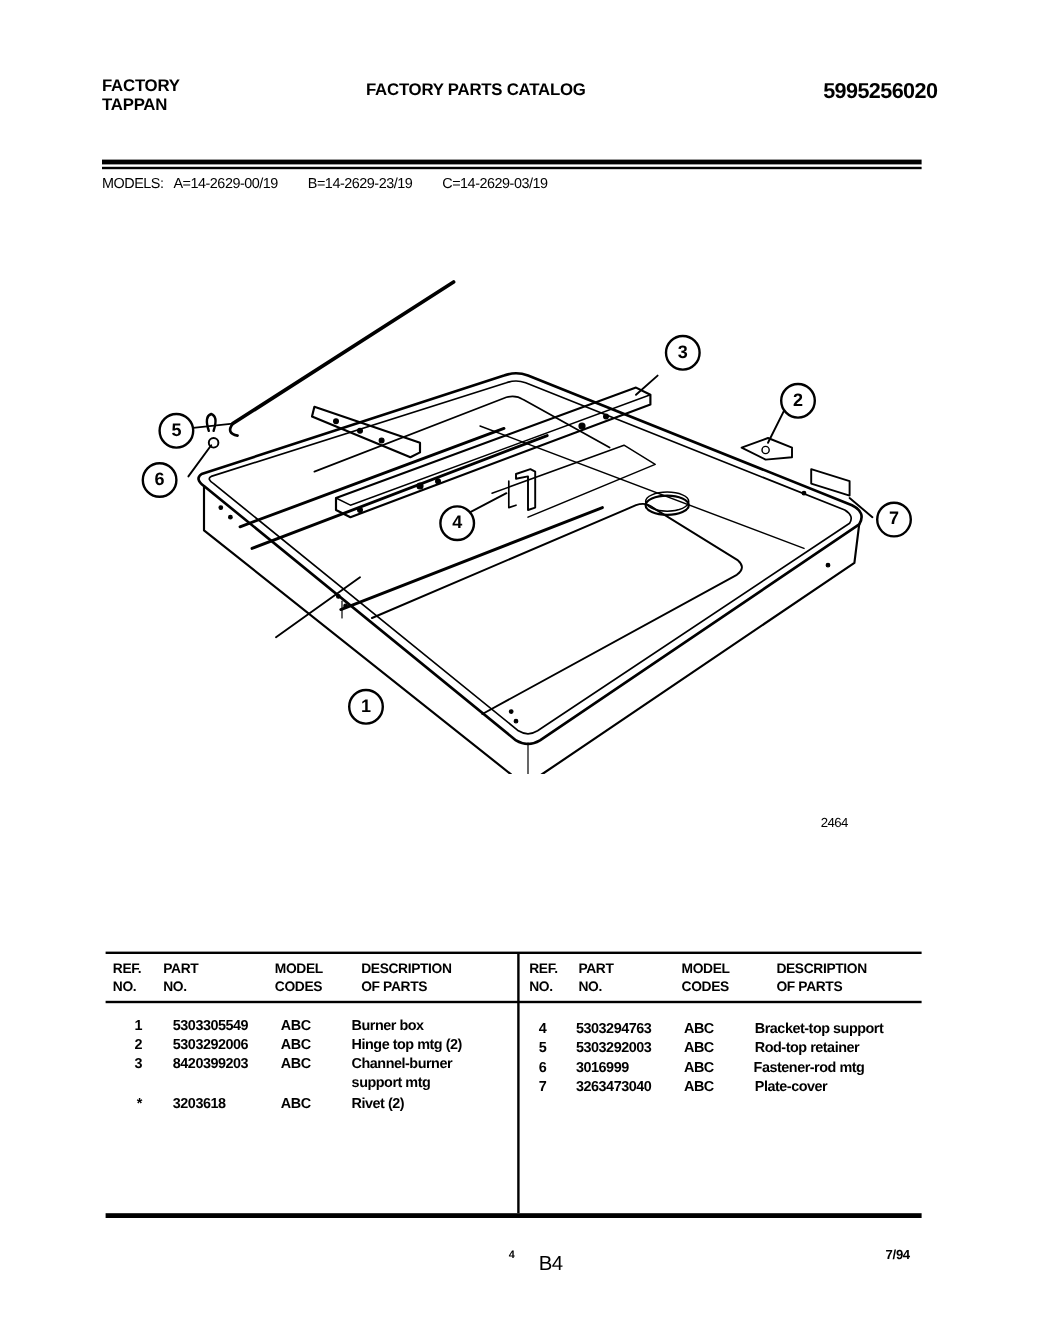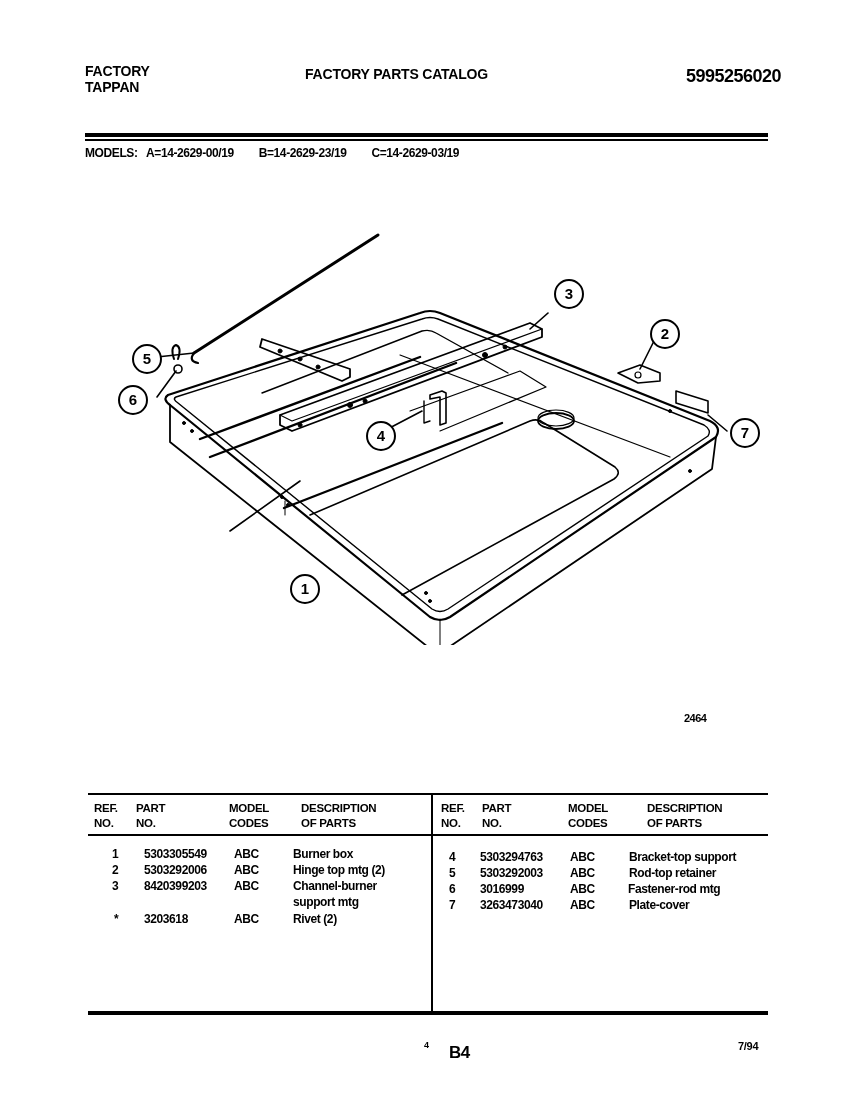--- a/index.html
+++ b/index.html
@@ -6,42 +6,42 @@
     body {
       width: 864px; height: 1098px; position: relative; overflow: hidden;
       font-family: "Liberation Sans", sans-serif; color: #000;
     }
     .abs { position: absolute; }
     .hdr-left { left: 85px; top: 63px; font-size: 14px; line-height: 16px; font-weight: bold; letter-spacing: -0.2px; }
     .hdr-title { left: 305px; top: 66px; font-size: 14px; font-weight: bold; letter-spacing: -0.2px; }
     .hdr-catno { left: 686px; top: 66px; font-size: 18px; font-weight: bold; letter-spacing: -0.5px; }
     .rule-top { left: 85px; top: 133px; width: 683px; height: 4px; background: #000; }
     .rule-top2 { left: 85px; top: 139px; width: 683px; height: 2px; background: #000; }
-    .models { left: 85px; top: 146px; font-size: 12px; font-weight: bold; letter-spacing: -0.4px; white-space: nowrap; }
+    .models { left: 85px; top: 146px; font-size: 12px; font-weight: normal; letter-spacing: -0.4px; white-space: nowrap; }
     .models span { margin-right: 22px; }
     .diagram { left: 110px; top: 225px; width: 670px; height: 420px; }
     .callout {
       position: absolute; width: 26px; height: 26px; border: 2.5px solid #000; border-radius: 50%;
       background: #fff; font-size: 15px; font-weight: bold; text-align: center; line-height: 26px;
       box-sizing: content-box;
     }
-    .figno { left: 684px; top: 680px; font-size: 11px; font-weight: bold; letter-spacing: -0.5px; margin-top: 32px; }
+    .figno { left: 684px; top: 680px; font-size: 11px; font-weight: normal; letter-spacing: -0.5px; }
 
     .table-wrap { left: 88px; top: 793px; width: 680px; height: 222px; }
     .tbl-rule-top { position: absolute; left: 0; top: 0; width: 680px; height: 2px; background: #000; }
     .tbl-rule-mid { position: absolute; left: 0; top: 41px; width: 680px; height: 2px; background: #000; }
     .tbl-rule-bot { position: absolute; left: 0; top: 218px; width: 680px; height: 4px; background: #000; }
     .tbl-divider { position: absolute; left: 343px; top: 2px; width: 2px; height: 216px; background: #000; }
     .col-head { position: absolute; top: 8px; font-size: 11.5px; font-weight: bold; line-height: 15px; letter-spacing: -0.3px; white-space: pre-line; }
     .row { position: absolute; font-size: 12px; font-weight: bold; letter-spacing: -0.4px; line-height: 16px; white-space: nowrap; }
     .cell { position: absolute; top: 0; }
     .desc { white-space: pre-line; }
 
     .footer-page { left: 424px; top: 1040px; font-size: 9px; font-weight: bold; }
-    .footer-code { left: 449px; top: 1043px; font-size: 17px; font-weight: bold; letter-spacing: -0.5px; }
+    .footer-code { left: 449px; top: 1043px; font-size: 17px; font-weight: normal; letter-spacing: -0.5px; }
     .footer-date { left: 738px; top: 1040px; font-size: 11px; font-weight: bold; letter-spacing: -0.3px; }
   </style>
 </head>
 <body>
 
 <div class="abs hdr-left">
   <div>FACTORY</div>
   <div>TAPPAN</div>
 </div>
 <div class="abs hdr-title">FACTORY PARTS CATALOG</div>

